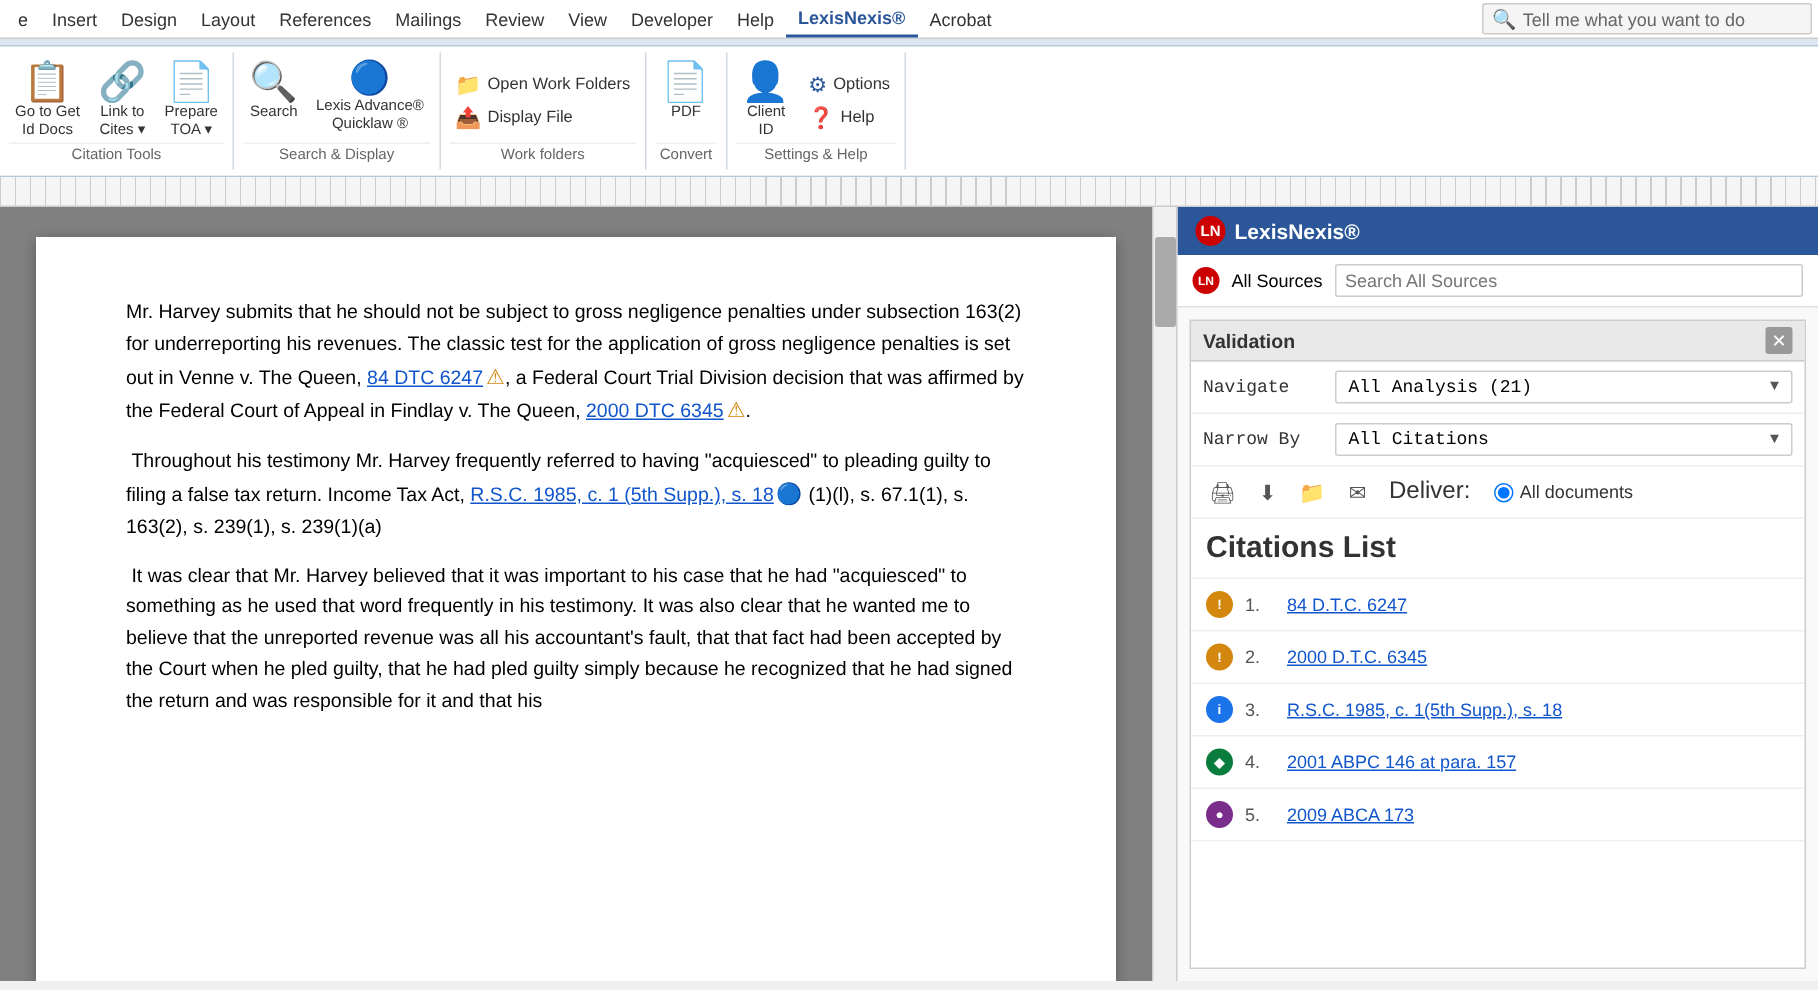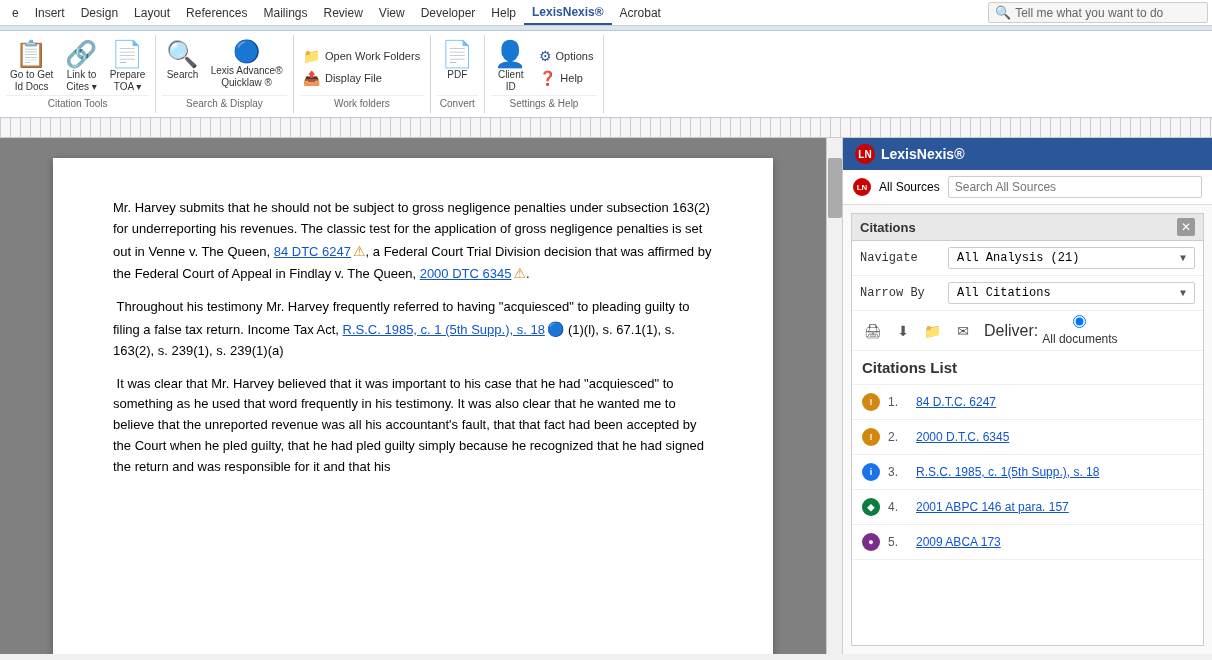--- a/index.html
+++ b/index.html
@@ -150,21 +150,21 @@
     .scroll-thumb {
       width: 14px;
       height: 60px;
       background: #aaa;
       border-radius: 2px;
       margin-top: 20px;
     }
 
     
     .right-panel {
-      width: 370px;
+      width: 428px;
       background: #f9f9f9;
       border-left: 1px solid #ccc;
       display: flex;
       flex-direction: column;
       overflow: hidden;
     }
     .panel-header {
       background: #2b579a;
       color: #fff;
       padding: 6px 12px;
@@ -270,32 +270,32 @@
       display: flex; align-items: center; justify-content: center;
       cursor: pointer;
       border: 1px solid transparent;
       border-radius: 2px;
       font-size: 14px;
       color: #555;
     }
     .deliver-label { font-size: 16px; color: #333; margin-left: 4px; }
     .radio-option {
       display: flex; align-items: center; gap: 4px;
-      font-size: 12px; color: #333; cursor: pointer; margin-left: 0; flex-direction: column;
+      font-size: 12px; color: #333; cursor: pointer; margin-left: 12px;
     }
 
     
     .citations-list {
       flex: 1;
       overflow-y: auto;
       padding: 0;
     }
     .citations-header {
       padding: 8px 10px;
-      font-size: 15px;
+      font-size: 20px;
       font-weight: bold;
       color: #333;
       border-bottom: 1px solid #eee;
     }
     .citation-item {
       display: flex;
       align-items: center;
       padding: 8px 10px;
       border-bottom: 1px solid #eee;
       gap: 8px;
@@ -470,21 +470,21 @@
     </div>
 
     <div class="sources-row">
       <div class="source-badge">LN</div>
       <span>All Sources</span>
       <input class="sources-input" placeholder="Search All Sources" style="">
     </div>
 
     <div class="validation-panel">
       <div class="validation-header">
-        <span class="validation-title">Citations</span>
+        <span class="validation-title">Validation</span>
         <button class="close-btn">✕</button>
       </div>
 
       <div class="validation-row">
         <span class="validation-label">Navigate</span>
         <div class="dropdown-btn">
           <span>All Analysis (21)</span>
           <span class="dropdown-arrow">▼</span>
         </div>
       </div>

